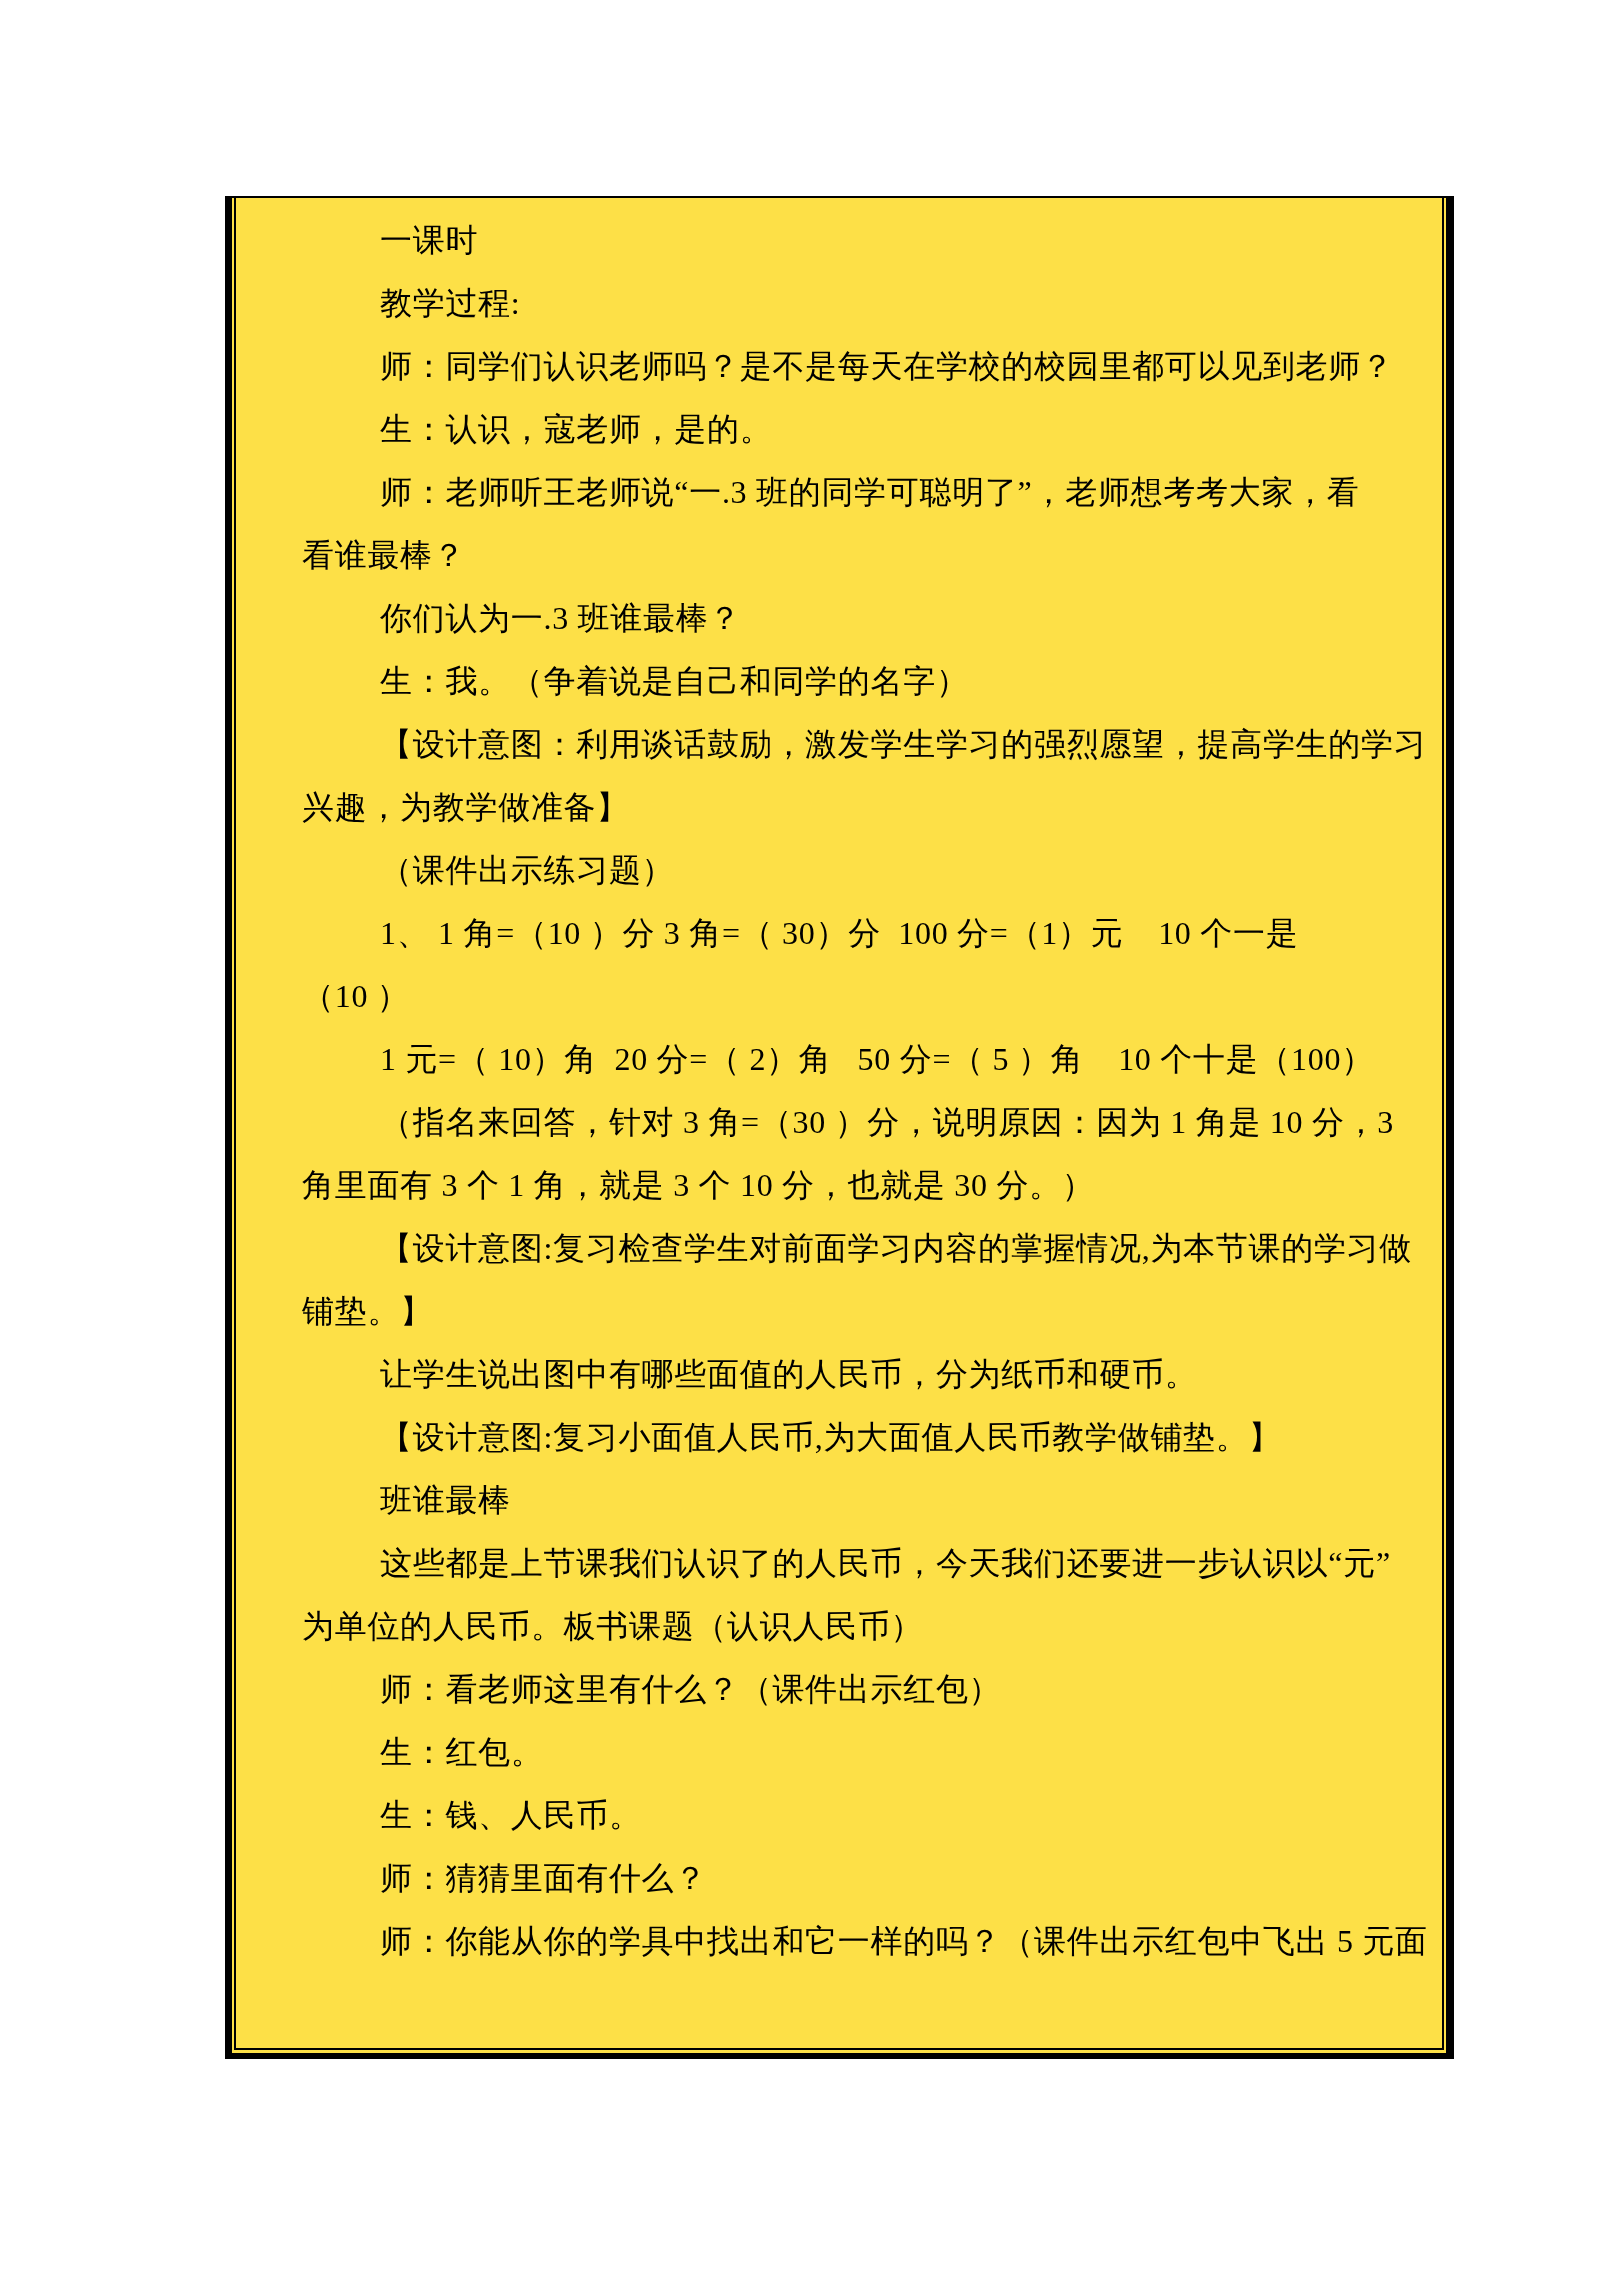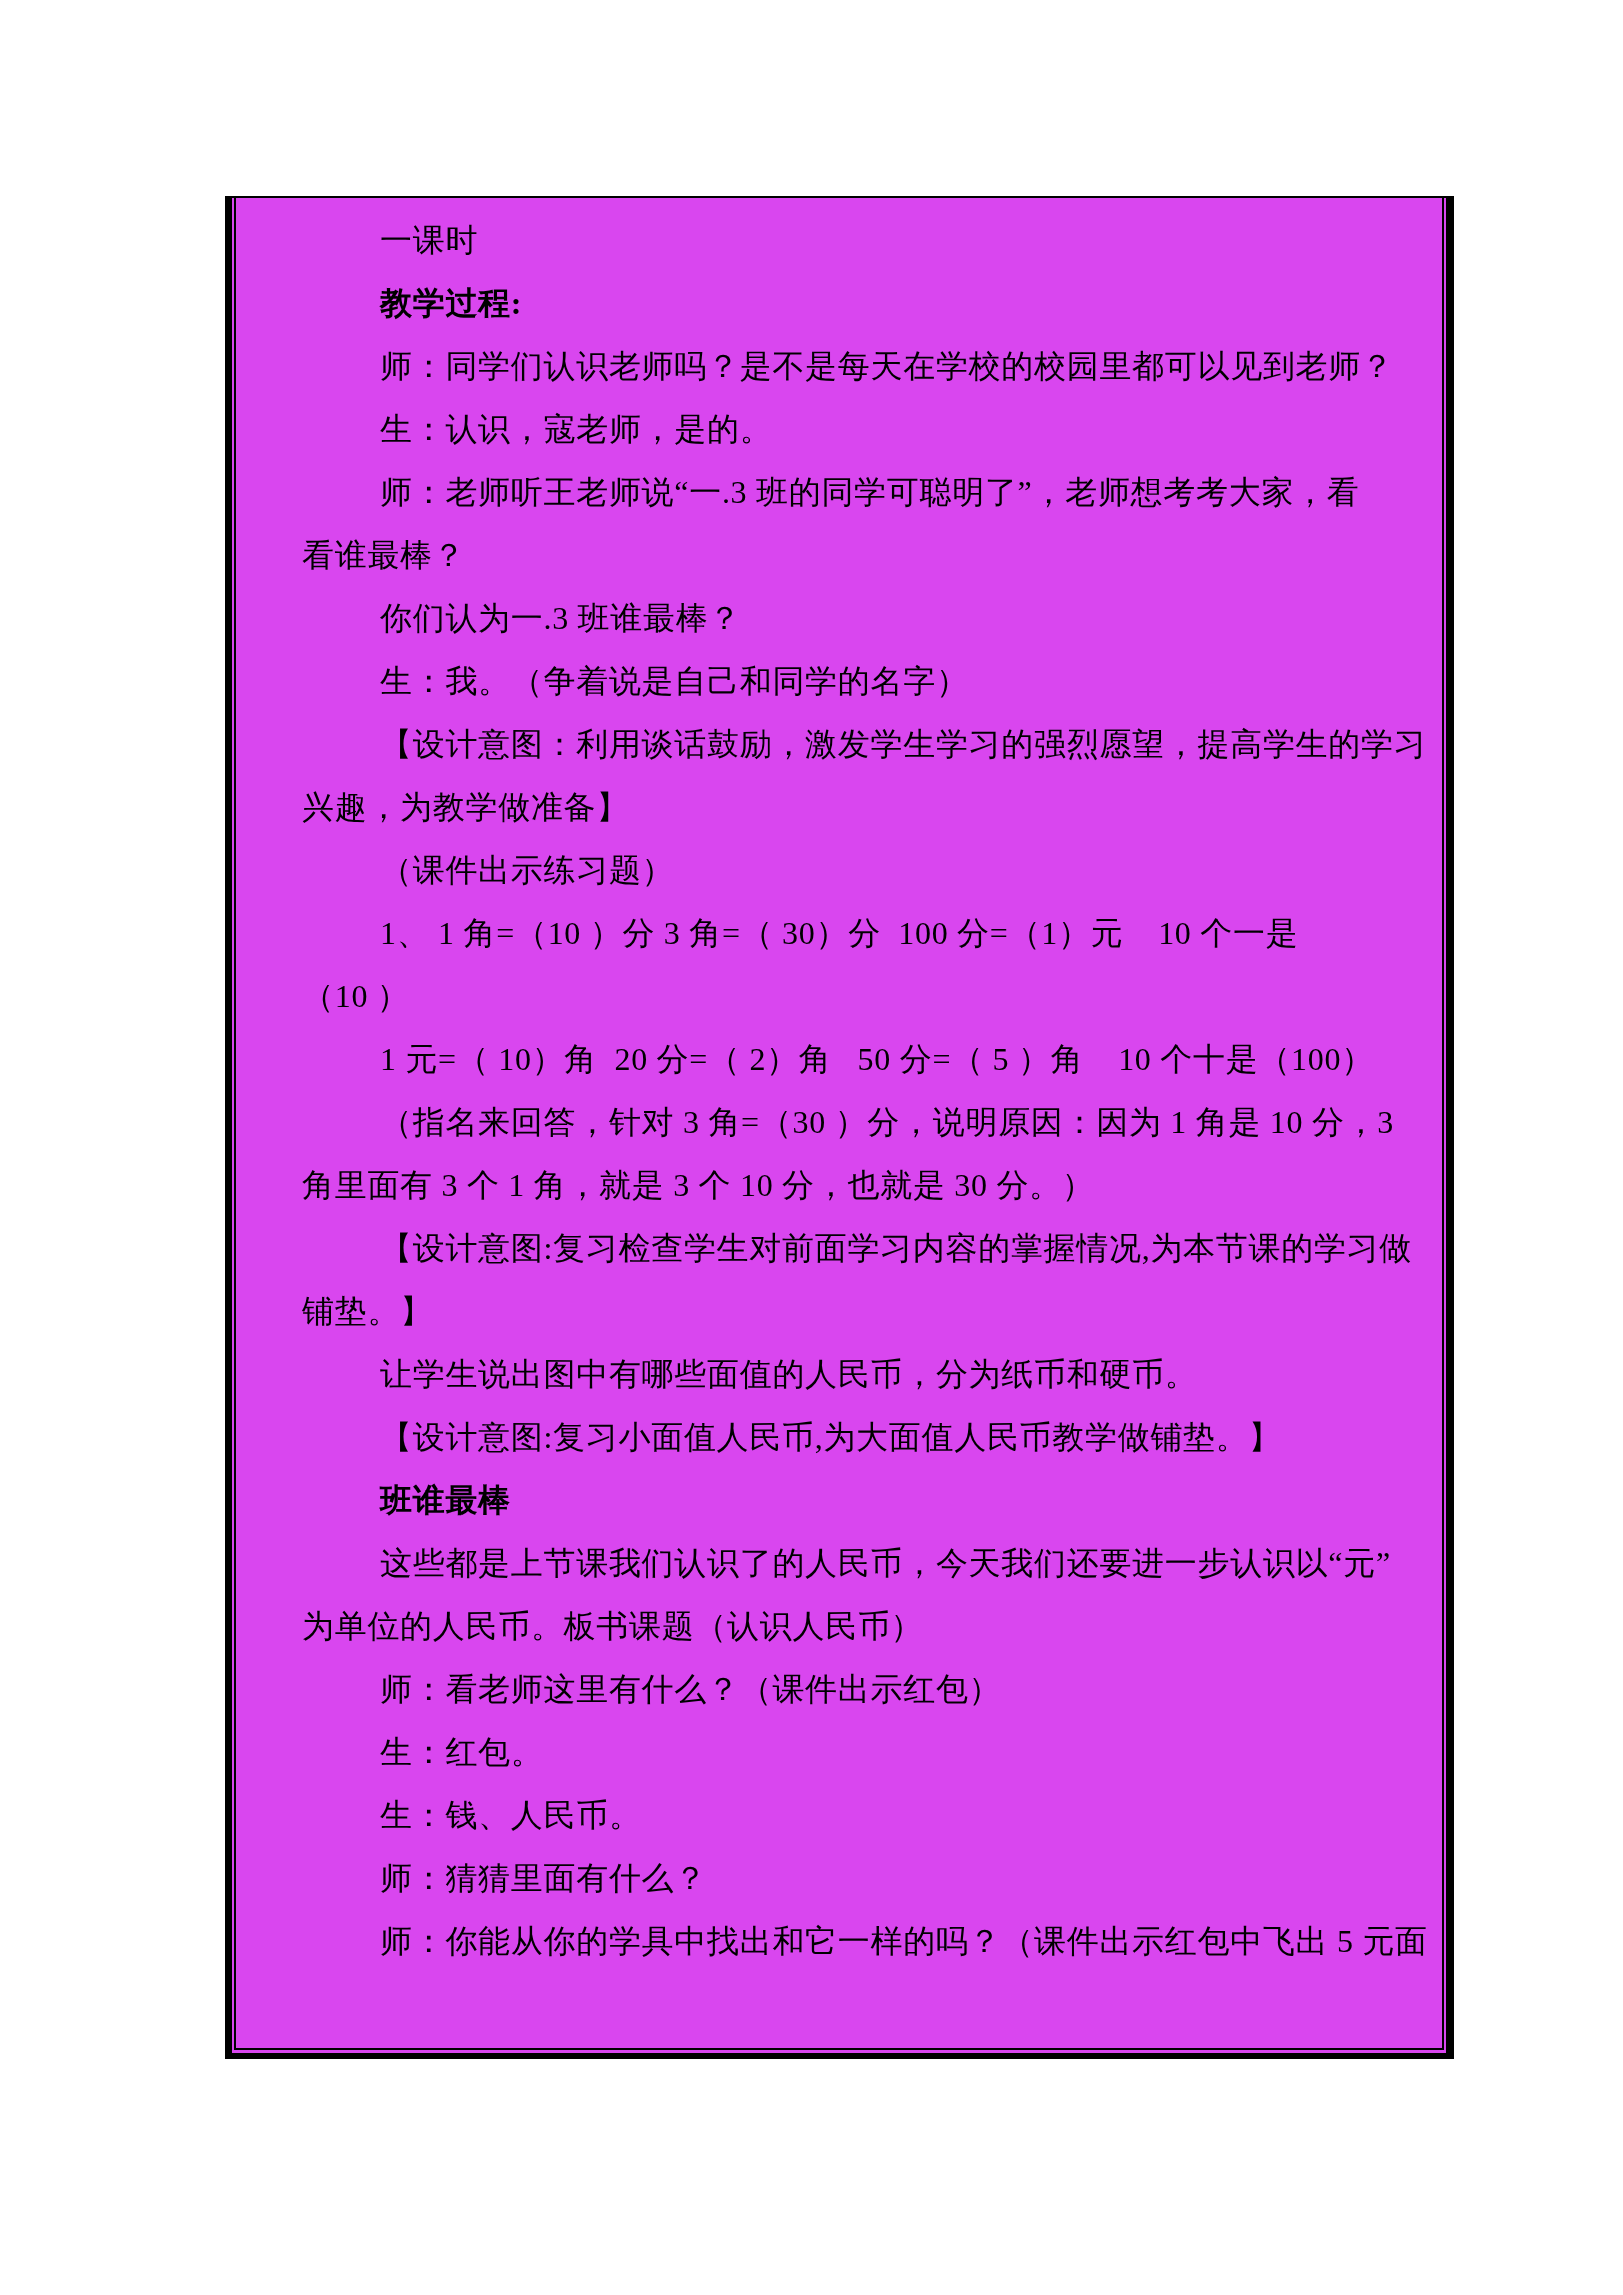--- a/index.html
+++ b/index.html
@@ -19,21 +19,21 @@
     left: 225px;
     top: 196px;
     width: 1229px;
     height: 1863px;
     box-sizing: border-box;
     border-style: solid;
     border-color: #000000;
     
     border-width: 2.7px 8.9px 6.8px 7.5px;
     padding: 0 2px 2.7px 2px;
-    background: #d946ef;
+    background: #fde047;
   }
   .frame-inner {
     width: 100%;
     height: 100%;
     box-sizing: border-box;
     border-style: solid;
     border-color: #000000;
     
     border-width: 0 2px 2px 2px;
     padding: 11px 24.5px 0 66px;
@@ -42,21 +42,21 @@
   .line {
     font-size: 32px;
     line-height: 63px;
     white-space: pre;
     letter-spacing: 0.7px;
   }
   .line.indent {
     text-indent: 78px;
   }
   .line.bold {
-    font-weight: bold;
+    font-weight: normal;
   }
 </style>
 </head>
 <body>
 
 <div class="frame-outer">
   <div class="frame-inner">
     <div>
         <div class="line indent">一课时</div>
         <div class="line indent bold">教学过程:</div>

